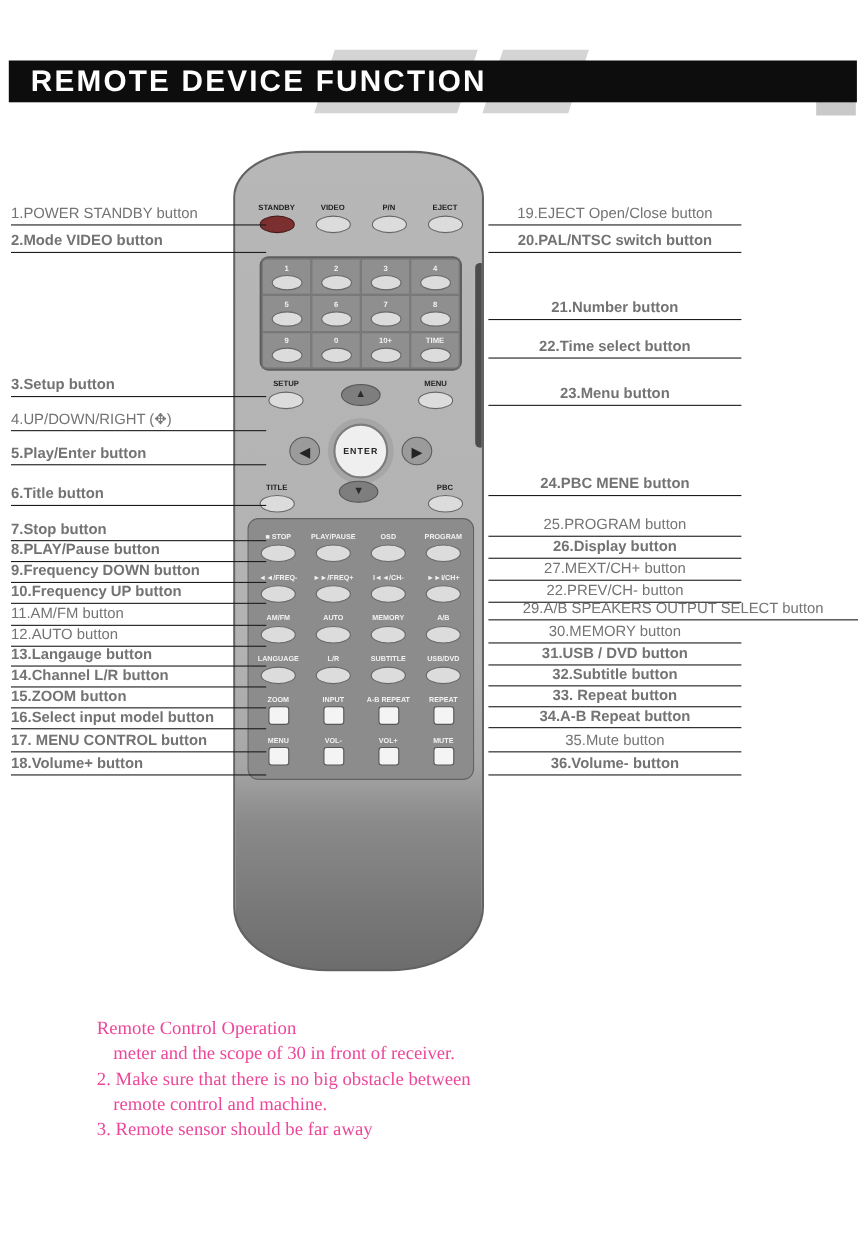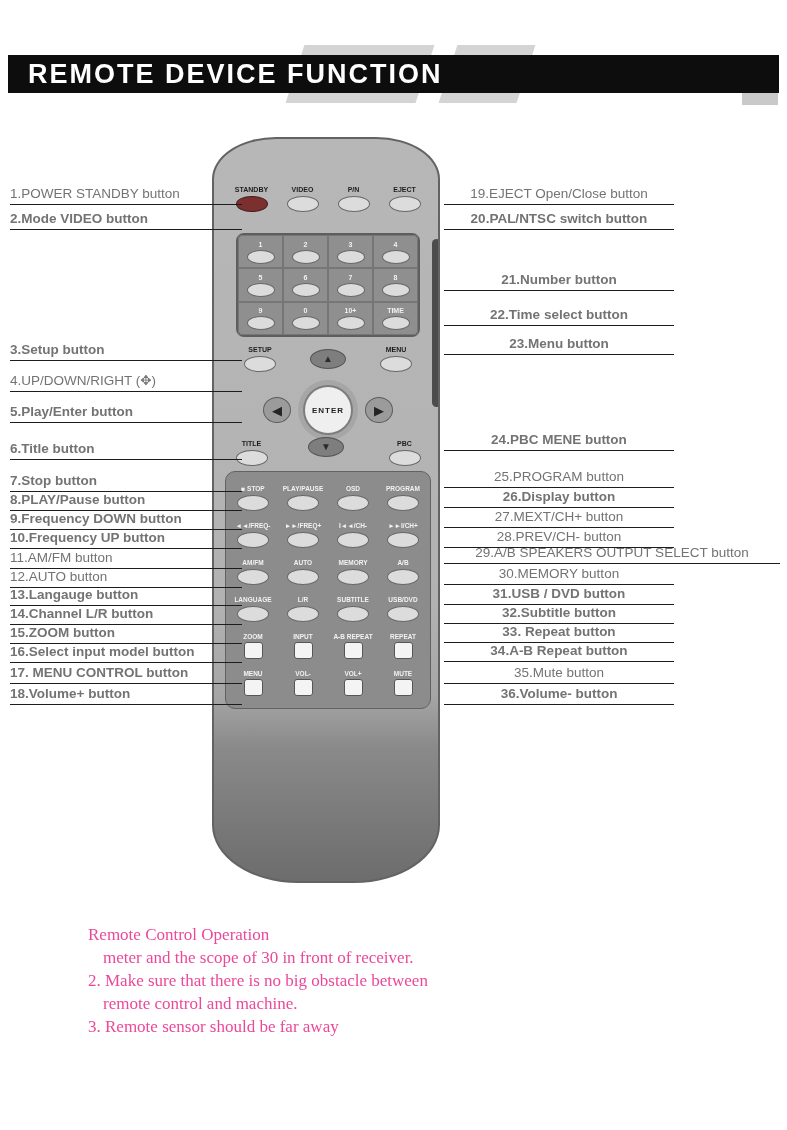--- a/index.html
+++ b/index.html
@@ -340,26 +340,26 @@
   <div class="co l b" style="top:561px">14.Channel L/R button</div>
   <div class="co l b" style="top:580px">15.ZOOM button</div>
   <div class="co l b" style="top:599px">16.Select input model button</div>
   <div class="co l b" style="top:620px">17. MENU CONTROL  button</div>
   <div class="co l b" style="top:641px">18.Volume+ button</div>
 
   <div class="co r" style="top:141px">19.EJECT Open/Close  button</div>
   <div class="co r b" style="top:166px">20.PAL/NTSC switch button</div>
   <div class="co r b" style="top:227px">21.Number button</div>
   <div class="co r b" style="top:262px">22.Time select button</div>
-  <div class="co r b" style="top:291px">23.Menu button</div>
+  <div class="co r b" style="top:305px">23.Menu button</div>
   <div class="co r b" style="top:387px">24.PBC MENE  button</div>
   <div class="co r" style="top:424px">25.PROGRAM button</div>
   <div class="co r b" style="top:444px">26.Display button</div>
   <div class="co r" style="top:464px">27.MEXT/CH+ button</div>
-  <div class="co r" style="top:484px">28.PREV/CH- button</div>
+  <div class="co r" style="top:484px">22.PREV/CH- button</div>
   <div class="co r" style="top:500px;width:336px">29.A/B SPEAKERS OUTPUT SELECT button</div>
   <div class="co r" style="top:521px">30.MEMORY button</div>
   <div class="co r b" style="top:541px">31.USB / DVD  button</div>
   <div class="co r b" style="top:560px">32.Subtitle button</div>
   <div class="co r b" style="top:579px">33. Repeat button</div>
   <div class="co r b" style="top:598px">34.A-B Repeat button</div>
   <div class="co r" style="top:620px">35.Mute button</div>
   <div class="co r b" style="top:641px">36.Volume- button</div>
 
   <div class="notes">

